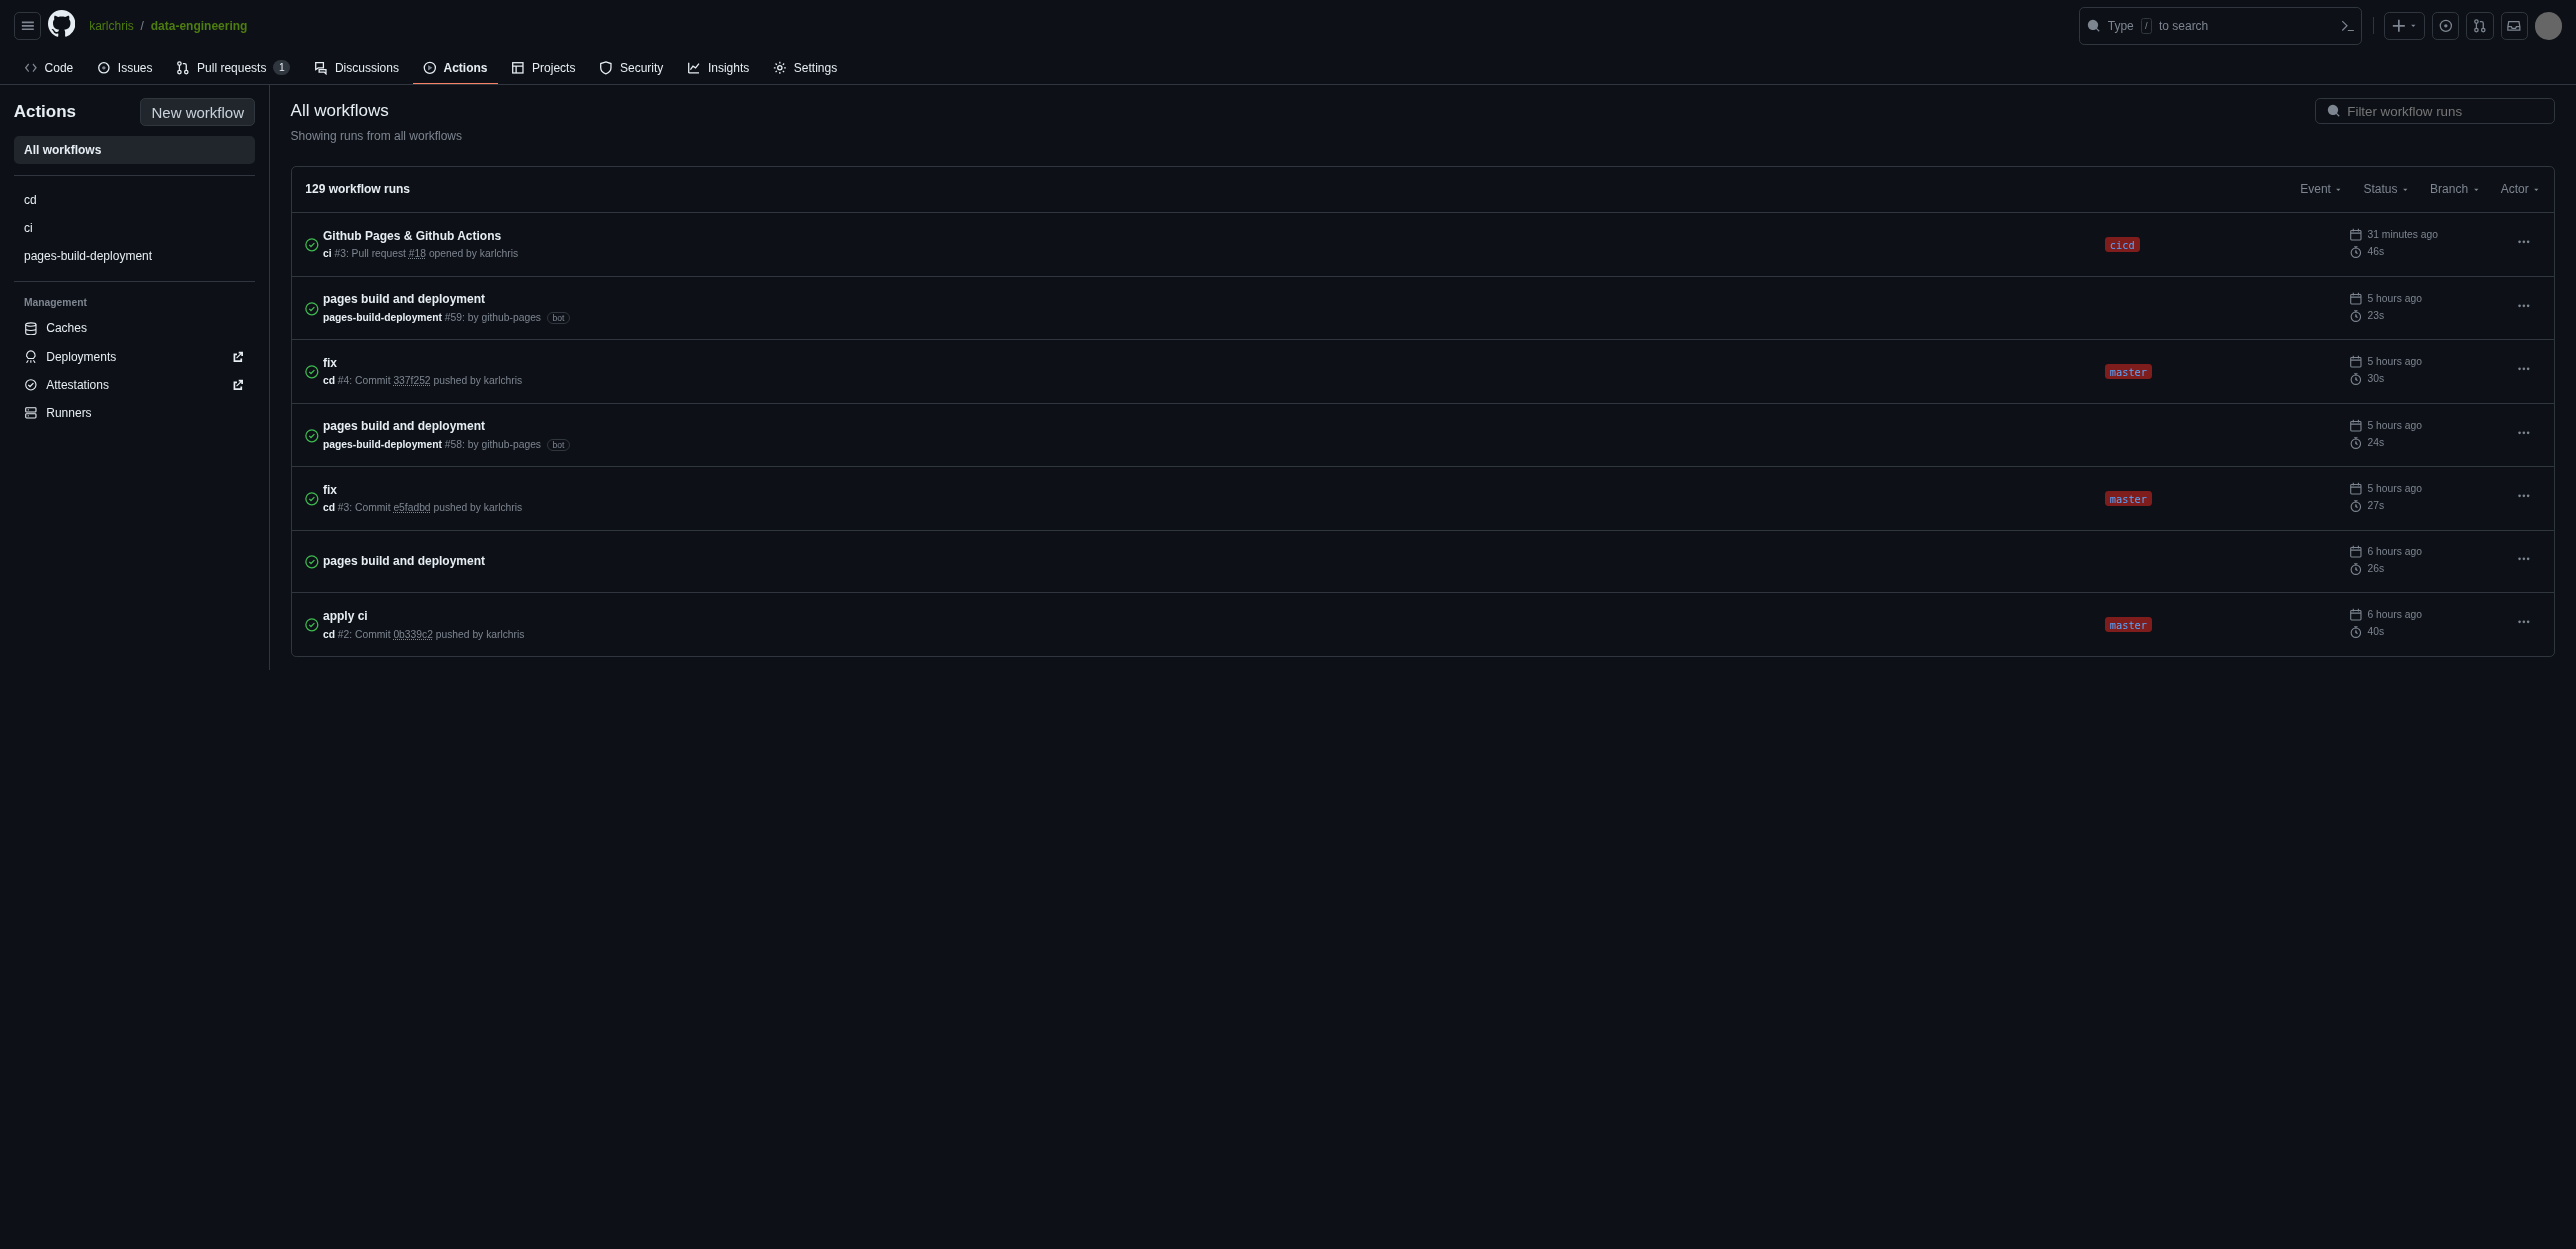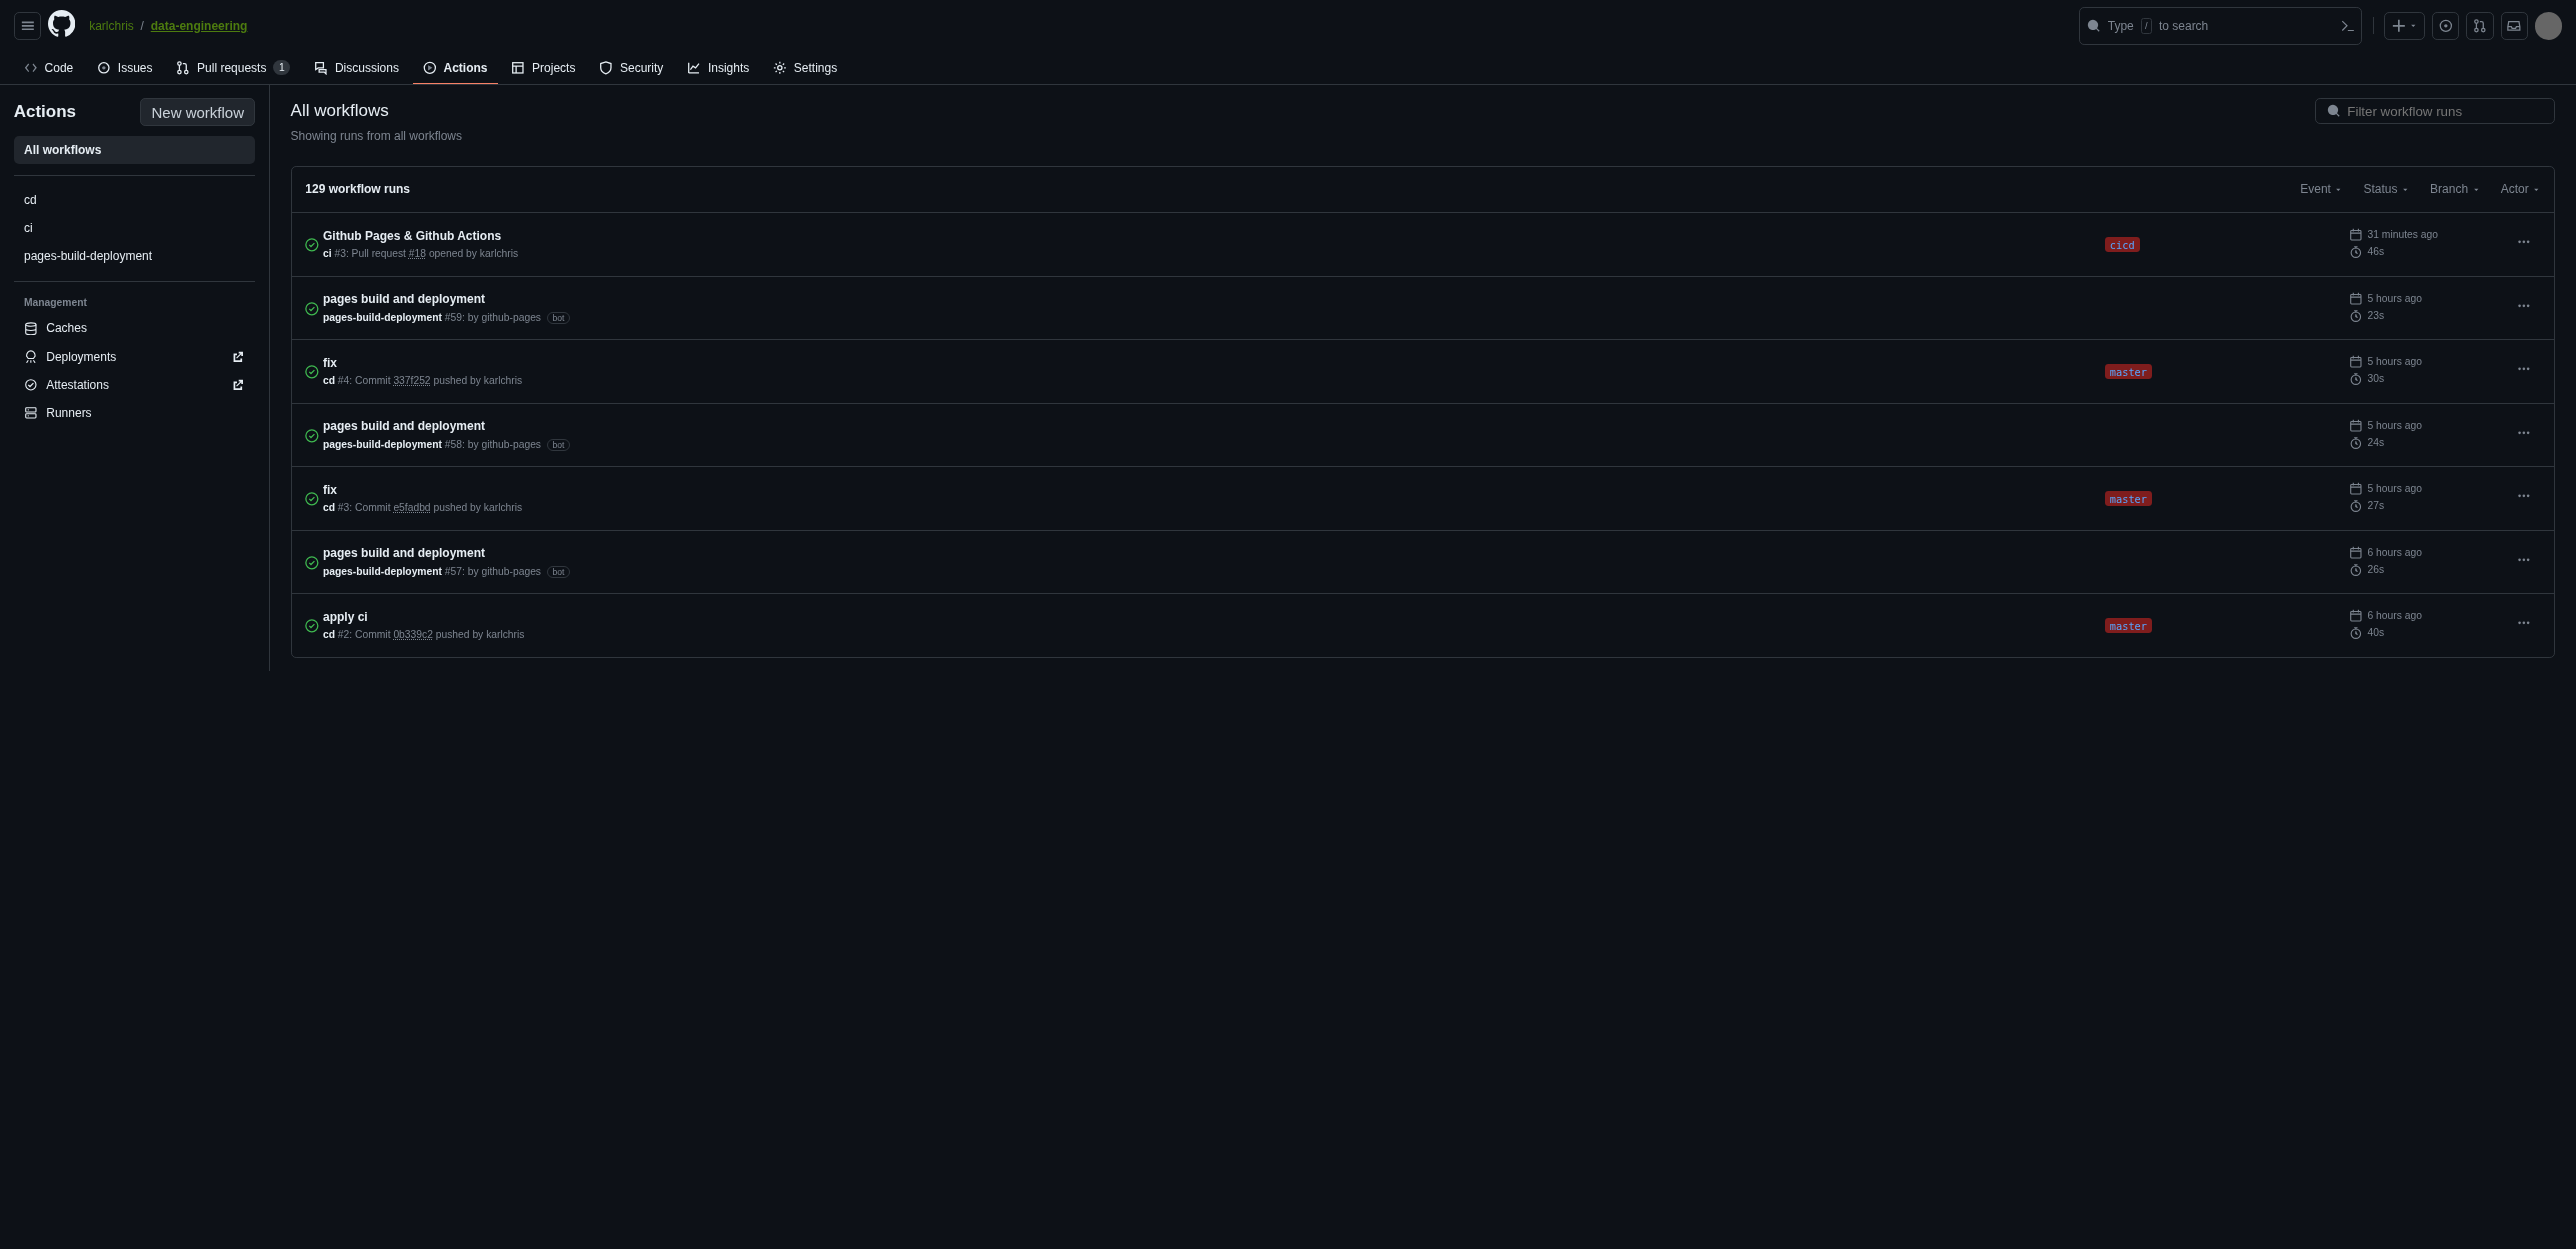--- a/index.html
+++ b/index.html
@@ -27,21 +27,21 @@
       color: #7d8590;
       cursor: pointer;
     }
     .logo {
       width: 27.4px; height: 27.4px;
       fill: #e6edf3;
     }
     .breadcrumb { display: flex; align-items: center; gap: 3.4px; margin-left: 6.9px; }
     .breadcrumb a { color: #4d7c0f; text-decoration: none; }
     .breadcrumb .sep { color: #7d8590; margin: 0 3.4px; }
-    .breadcrumb .repo { font-weight: 600; text-decoration: underline; }
+    .breadcrumb .repo { font-weight: 600; }
     .topbar-spacer { flex: 1; }
     .searchbox {
       display: flex;
       align-items: center;
       border: 0.9px solid #30363d;
       border-radius: 5.1px;
       padding: 0 6.9px;
       height: 38px;
       width: 283px;
       color: #7d8590;
@@ -598,21 +598,20 @@
                 </svg></span>
             </div>
           </div>
           <div class="run-item">
             <svg class="icon16 run-status" viewBox="0 0 16 16">
               <circle cx="8" cy="8" r="7" fill="none" stroke="#3fb950" stroke-width="1.5"></circle>
               <path fill="none" stroke="#3fb950" stroke-width="1.5" d="M5 8l2 2 4-4"></path>
             </svg>
             <div class="run-main">
               <div class="run-title"><a href="#">pages build and deployment</a></div>
-              <div class="run-sub"><strong>pages-build-deployment</strong> #57: by github-pages <span class="bot-badge">bot</span></div>
             </div>
             <div class="run-branch-col"></div>
             <div class="run-meta">
               <div class="run-meta-line">
                 <svg class="icon16" viewBox="0 0 16 16">
                   <rect x="2" y="3" width="12" height="11" rx="1" fill="none" stroke="currentColor" stroke-width="1.3"></rect>
                   <path stroke="currentColor" stroke-width="1.3" d="M2 6h12M5 1v3M11 1v3"></path>
                 </svg>
                 <span>6 hours ago</span>
               </div>

